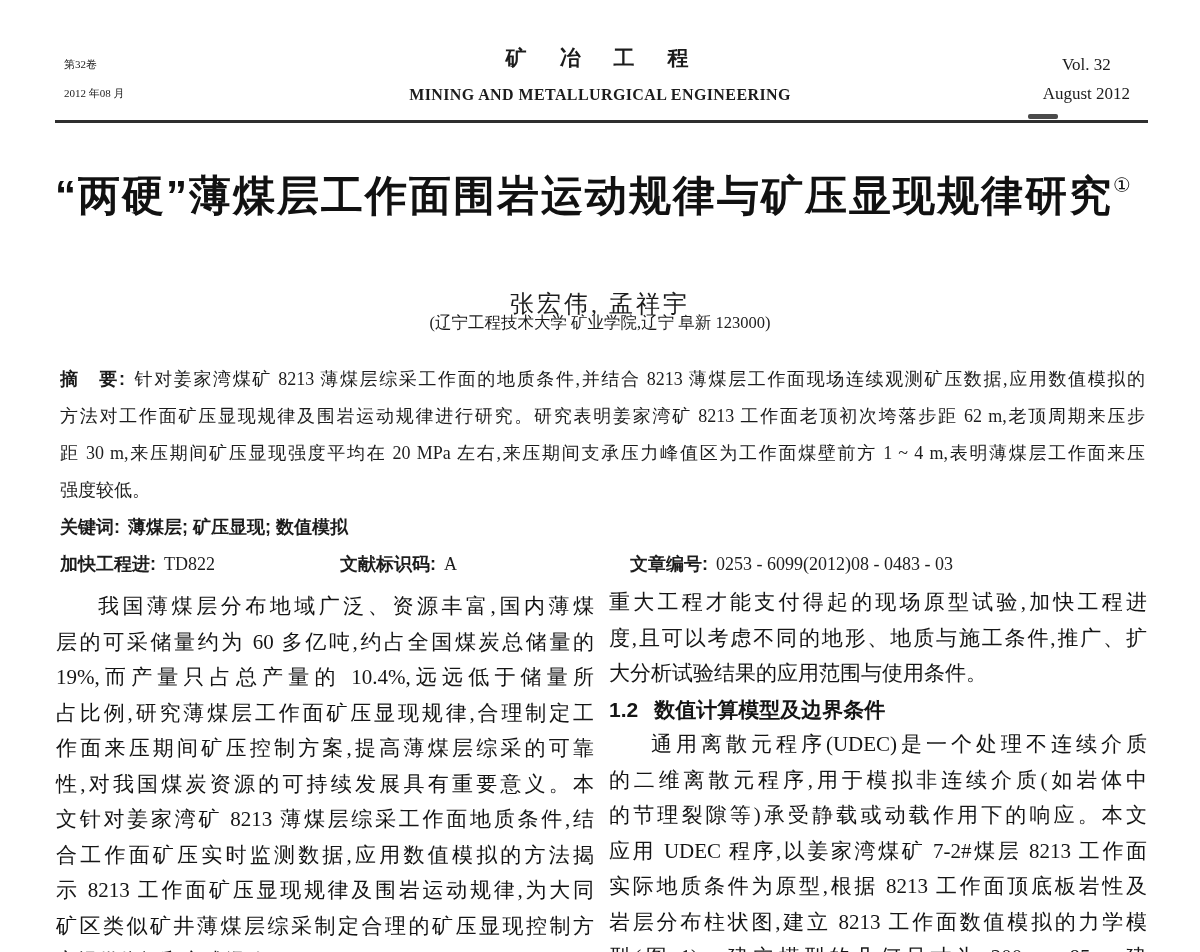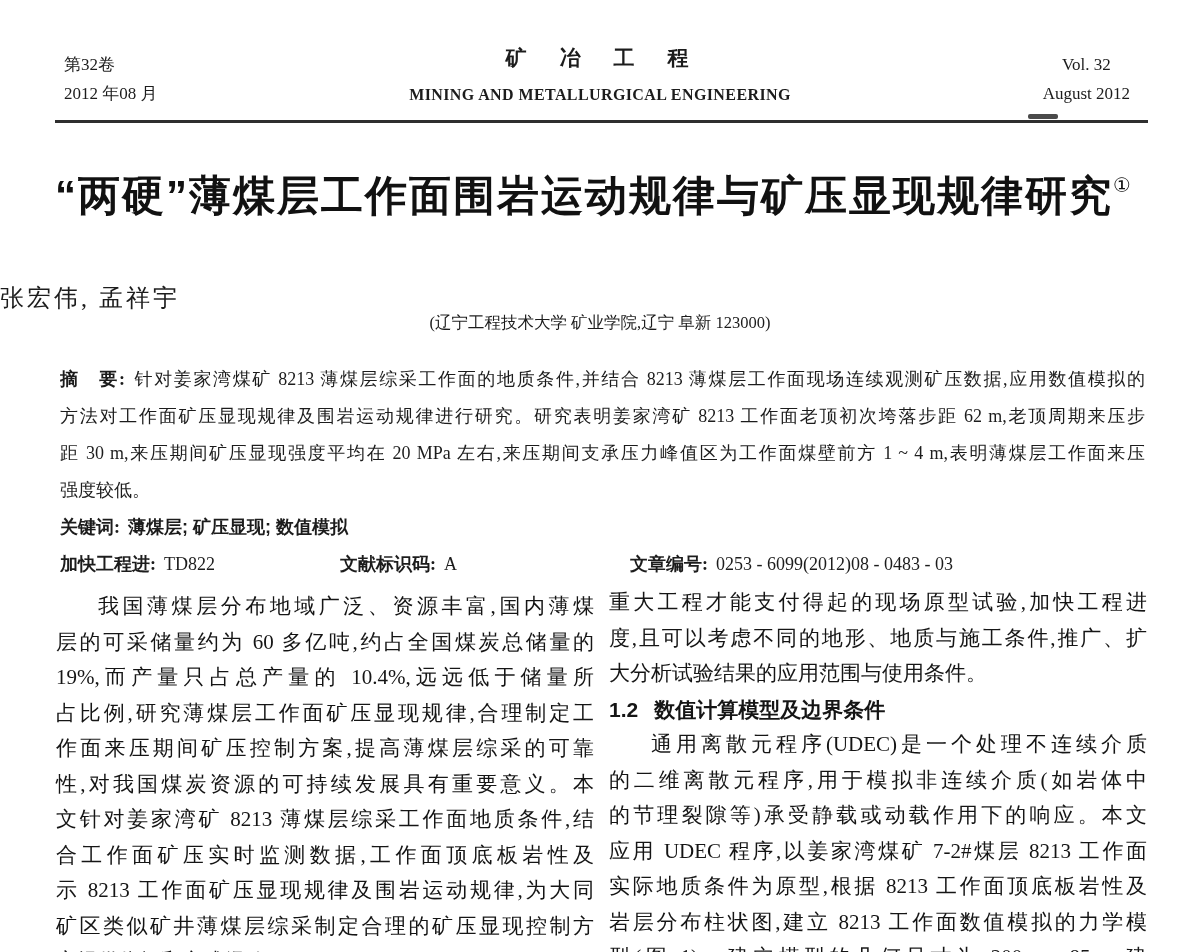--- a/index.html
+++ b/index.html
@@ -2,41 +2,41 @@
 <html><head>
 <meta charset="utf-8">
 <style>
   html,body{margin:0;padding:0;background:#e8e8e8;}
   .page{
     position:relative;width:1200px;height:952px;margin:0 auto;
     background:#ffffff;color:#1c1c1c;overflow:hidden;
     font-family:"Liberation Serif","DejaVu Serif",serif;
   }
   
-  .header-left{position:absolute;left:64px;top:50px;font-size:17px;line-height:29px;}
+  .header-left{position:absolute;left:64px;top:50px;font-size:11px;line-height:29px;}
   .header-right{position:absolute;right:70px;top:50px;font-size:17px;line-height:29px;text-align:center;}
   .header-center{position:absolute;left:0;right:0;top:44px;text-align:center;}
   .journal-cn{font-size:21px;font-weight:bold;letter-spacing:6px;}
   .journal-en{font-size:16px;font-weight:bold;margin-top:14px;letter-spacing:0.4px;}
   .rule{position:absolute;left:55px;top:120px;width:1093px;height:3px;background:#2f2f2f;}
   .artifact{position:absolute;left:1028px;top:114px;width:30px;height:5px;background:#4a4a4a;border-radius:2px;}
   
   .title{
     position:absolute;left:0;right:12px;top:168px;text-align:center;
     font-family:"Liberation Sans","DejaVu Sans",sans-serif;
     font-size:42px;font-weight:bold;letter-spacing:2px;color:#111;
   }
   .title sup{font-size:20px;font-weight:normal;vertical-align:18px;}
-  .authors{position:absolute;left:0;right:0;top:282px;font-size:24px;letter-spacing:3px;}
+  .authors{position:absolute;left:0;right:0;top:288px;text-align:center;font-size:24px;letter-spacing:3px;}
   .affiliation{position:absolute;left:0;right:0;top:312px;text-align:center;font-size:16.5px;}
   
   .abstract{position:absolute;left:60px;top:361px;width:1085px;font-size:18px;line-height:37px;}
   .aline{height:37px;white-space:nowrap;overflow:hidden;}
   .lbl{
-    font-family:Liberation Serif, serif;
+    font-family:Liberation Sans, sans-serif;
     font-weight:bold;margin-right:8px;margin-top:44px;
   }
   .hei{font-family:"Liberation Sans","DejaVu Sans",sans-serif;font-weight:bold;}
   .just{text-align:justify;text-align-last:justify;white-space:normal;}
   .meta-groups .grp1{display:inline-block;width:280px;}
   .meta-groups .grp2{display:inline-block;width:290px;}
   
   .col{position:absolute;width:538px;font-size:21px;line-height:35.5px;color:#151515;}
   .col-left{left:56px;top:589px;}
   .col-right{left:609px;top:585px;}
@@ -89,21 +89,21 @@
   </div>
 
   <div class="col col-left">
     <div class="bline just indent">我国薄煤层分布地域广泛、资源丰富,国内薄煤</div>
     <div class="bline just">层的可采储量约为 60 多亿吨,约占全国煤炭总储量的</div>
     <div class="bline just">19%,而产量只占总产量的 10.4%,远远低于储量所</div>
     <div class="bline just">占比例,研究薄煤层工作面矿压显现规律,合理制定工</div>
     <div class="bline just">作面来压期间矿压控制方案,提高薄煤层综采的可靠</div>
     <div class="bline just">性,对我国煤炭资源的可持续发展具有重要意义。本</div>
     <div class="bline just">文针对姜家湾矿 8213 薄煤层综采工作面地质条件,结</div>
-    <div class="bline just">合工作面矿压实时监测数据,工作面顶底板岩性及</div>
+    <div class="bline just">合工作面矿压实时监测数据,应用数值模拟的方法揭</div>
     <div class="bline just">示 8213 工作面矿压显现规律及围岩运动规律,为大同</div>
     <div class="bline just">矿区类似矿井薄煤层综采制定合理的矿压显现控制方</div>
     <div class="bline">案提供依据和实践经验</div>
   </div>
 
   <div class="col col-right">
     <div class="bline just">重大工程才能支付得起的现场原型试验,加快工程进</div>
     <div class="bline just">度,且可以考虑不同的地形、地质与施工条件,推广、扩</div>
     <div class="bline">大分析试验结果的应用范围与使用条件。</div>
     <div class="bline heading"><span class="hnum">1.2</span><span>数值计算模型及边界条件</span></div>

